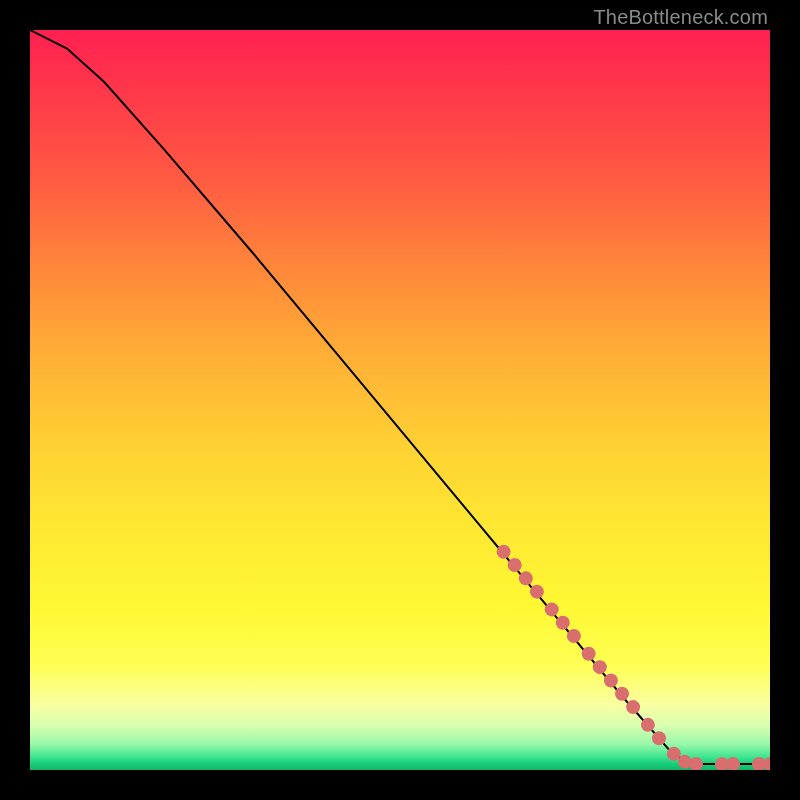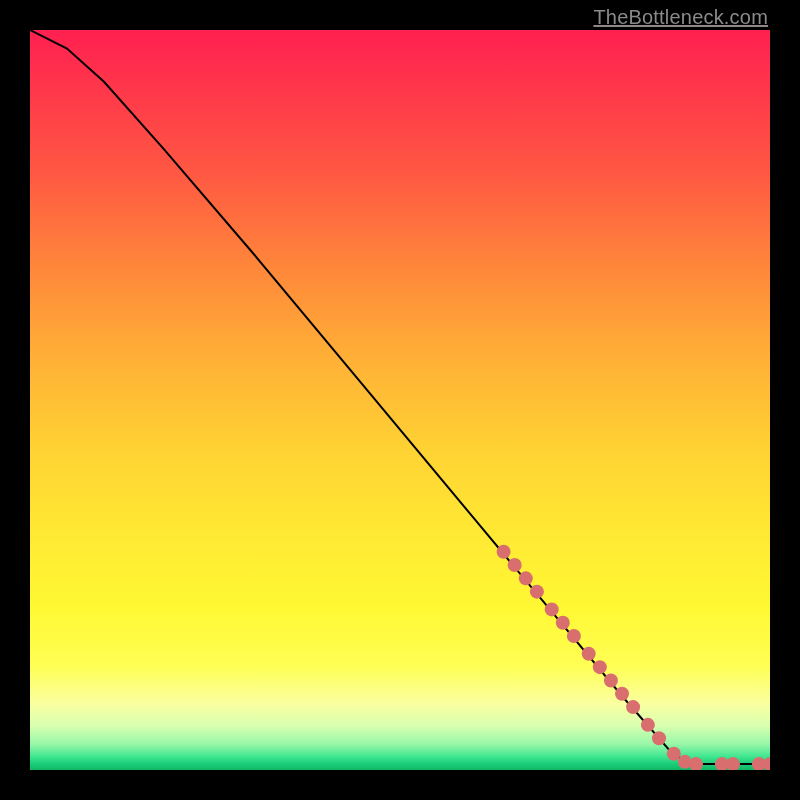--- a/index.html
+++ b/index.html
@@ -45,21 +45,20 @@
     width: 100%;
     height: 100%;
   }
   .credit {
     position: absolute;
     top: 6px;
     right: 32px;
     color: #8a8a8a;
     font-size: 20px;
     letter-spacing: 0.2px;
-    text-decoration: underline;
   }
 </style>
 </head>
 <body>
 
 <div class="frame">
   <div class="gradient-bg"></div>
   <svg class="plot" viewBox="0 0 740 740" preserveAspectRatio="none">
     <path id="curve-path" fill="none" stroke="#000000" stroke-width="2" d="M 0 0 L 37 18.5 L 74 51.799999999999955 L 133.2 118.39999999999998 L 222 222 L 333 355.2 L 444 488.4 L 518 577.2 L 592 666 L 643.8 725.2 L 666 734.08 L 688.2 734.08 L 710.4 734.08 L 740 734.08"></path>
     <g id="marker-layer">

